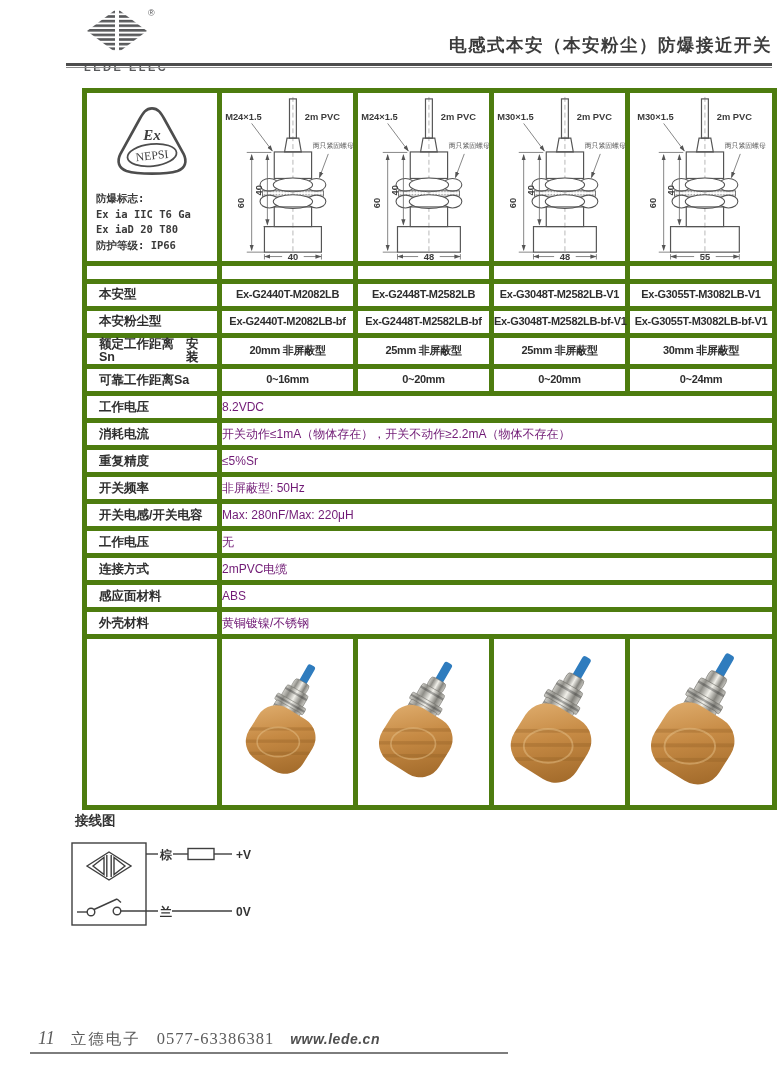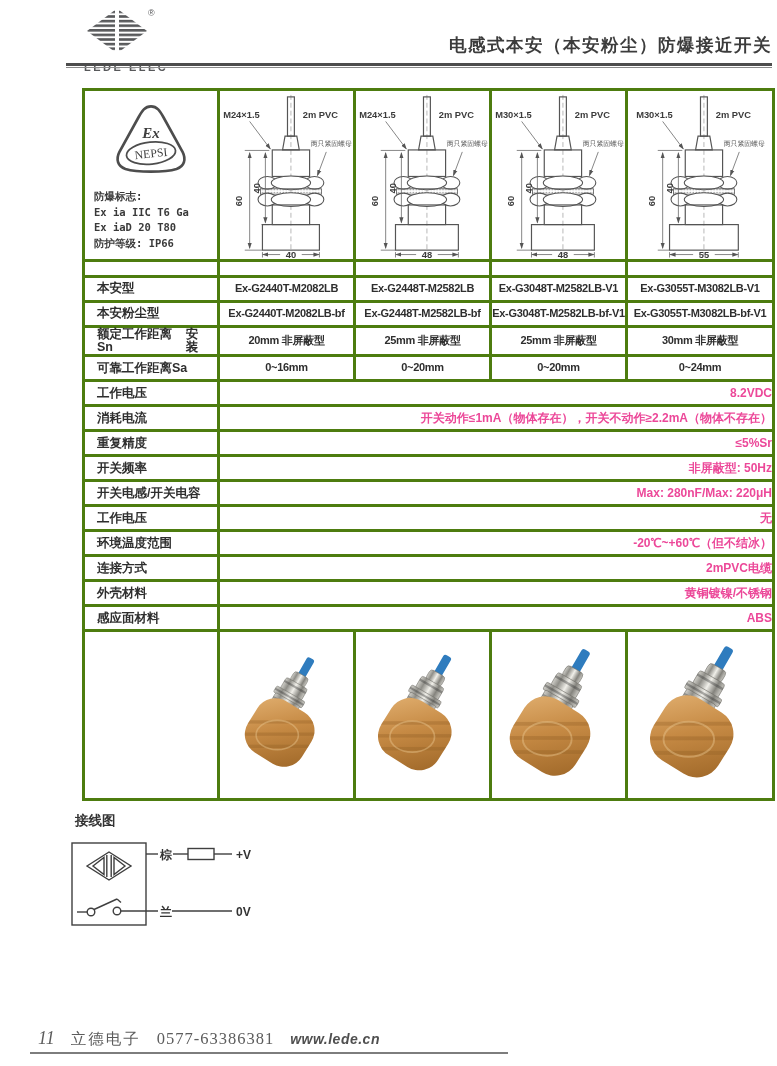--- a/index.html
+++ b/index.html
@@ -10,29 +10,29 @@
   
   .logo{position:absolute;left:84px;top:6px;width:120px;}
   .logo-text{font-size:11px;font-weight:bold;letter-spacing:2.5px;color:#58595b;margin-top:1px;}
   .page-title{position:absolute;left:0;top:33px;width:772px;text-align:right;
     font-family:"Liberation Serif",serif;font-weight:bold;font-size:17.5px;color:#3c3c3c;letter-spacing:1.5px;}
   .rule{position:absolute;left:66px;top:63px;width:706px;}
   .rule .r1{height:3px;background:#4d4d4d;}
   .rule .r2{height:1px;background:#8a8a8a;margin-top:1px;}
   
   .spec-table{position:absolute;left:82px;top:88px;border-collapse:collapse;table-layout:fixed;width:690px;}
-  .spec-table td{border:3px solid #4d7c0f;padding:0;line-height:1.05;vertical-align:middle;overflow:visible;}
+  .spec-table td{border:5px solid #4d7c0f;padding:0;line-height:1.05;vertical-align:middle;overflow:visible;}
   tr.drawings td{height:168px;vertical-align:top;}
   tr.spacer td{height:13px;border-bottom-width:2px;}
   tr.spec td{height:22px;}
   tr.photos td{height:166px;text-align:center;vertical-align:middle;}
   td.lbl{text-align:left;padding-left:12px;font-size:12.5px;font-weight:bold;color:#2e2e2e;}
   td.lbl .split{display:flex;justify-content:space-between;padding-right:7px;}
   td.val{text-align:center;font-weight:bold;font-size:11px;letter-spacing:-0.3px;white-space:nowrap;color:#2e2e2e;}
-  td.mval{text-align:right;font-weight:bold;font-size:12px;color:#ec4899;}
+  td.mval{text-align:left;font-weight:normal;font-size:12px;color:#701a75;}
   
   .cert-cell-inner{padding-top:10px;text-align:center;}
   .cert-lines{margin:8px 0 0 9px;text-align:left;font-family:"DejaVu Sans Mono",monospace;
     font-weight:bold;font-size:10.5px;color:#3a3a3a;line-height:1.5;letter-spacing:0;}
   
   .drawing{display:block;margin:0 auto;}
   .ln{fill:none;stroke:#555;stroke-width:1.2;}
   .lnw{fill:#fff;stroke:#555;stroke-width:1.1;}
   .dml{fill:none;stroke:#666;stroke-width:0.8;}
   .cl{stroke:#999;stroke-width:0.7;stroke-dasharray:5 3;}
@@ -294,34 +294,30 @@
   </tr>
   <tr class="spec">
     <td class="lbl">开关电感/开关电容</td>
     <td class="mval" colspan="4">Max: 280nF/Max: 220μH</td>
   </tr>
   <tr class="spec">
     <td class="lbl">工作电压</td>
     <td class="mval" colspan="4">无</td>
   </tr>
   <tr class="spec">
-    <td class="lbl">环境温度范围</td>
-    <td class="mval" colspan="4">-20℃~+60℃（但不结冰）</td>
-  </tr>
-  <tr class="spec">
     <td class="lbl">连接方式</td>
     <td class="mval" colspan="4">2mPVC电缆</td>
   </tr>
   <tr class="spec">
+    <td class="lbl">感应面材料</td>
+    <td class="mval" colspan="4">ABS</td>
+  </tr>
+  <tr class="spec">
     <td class="lbl">外壳材料</td>
     <td class="mval" colspan="4">黄铜镀镍/不锈钢</td>
-  </tr>
-  <tr class="spec">
-    <td class="lbl">感应面材料</td>
-    <td class="mval" colspan="4">ABS</td>
   </tr>
 
   <tr class="photos">
     <td></td>
     <td>
       <svg width="98" height="122" viewBox="0 0 120 150">
             <use href="#product-photo"></use>
           </svg>
     </td>
     <td>

